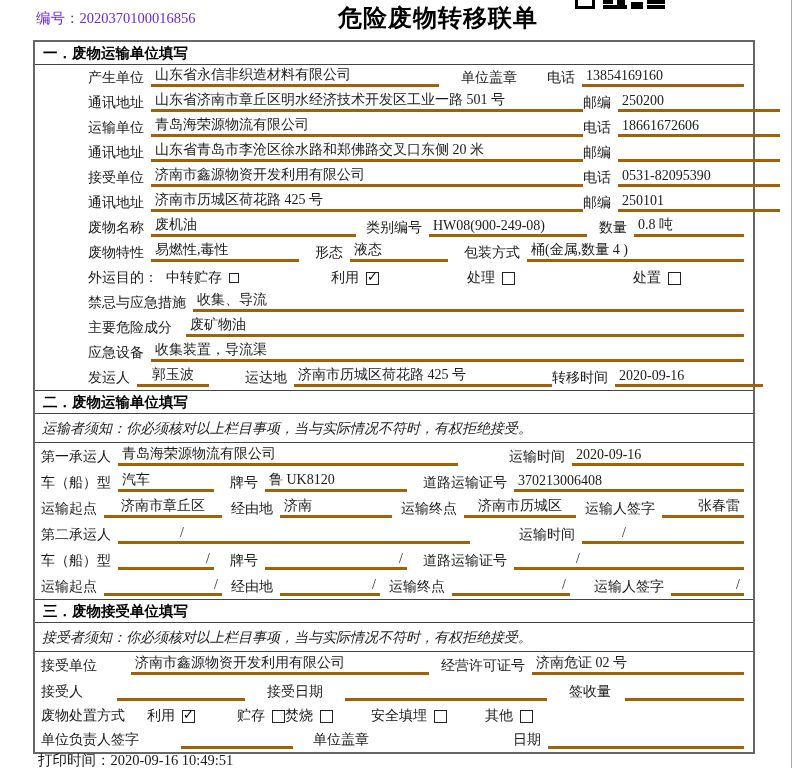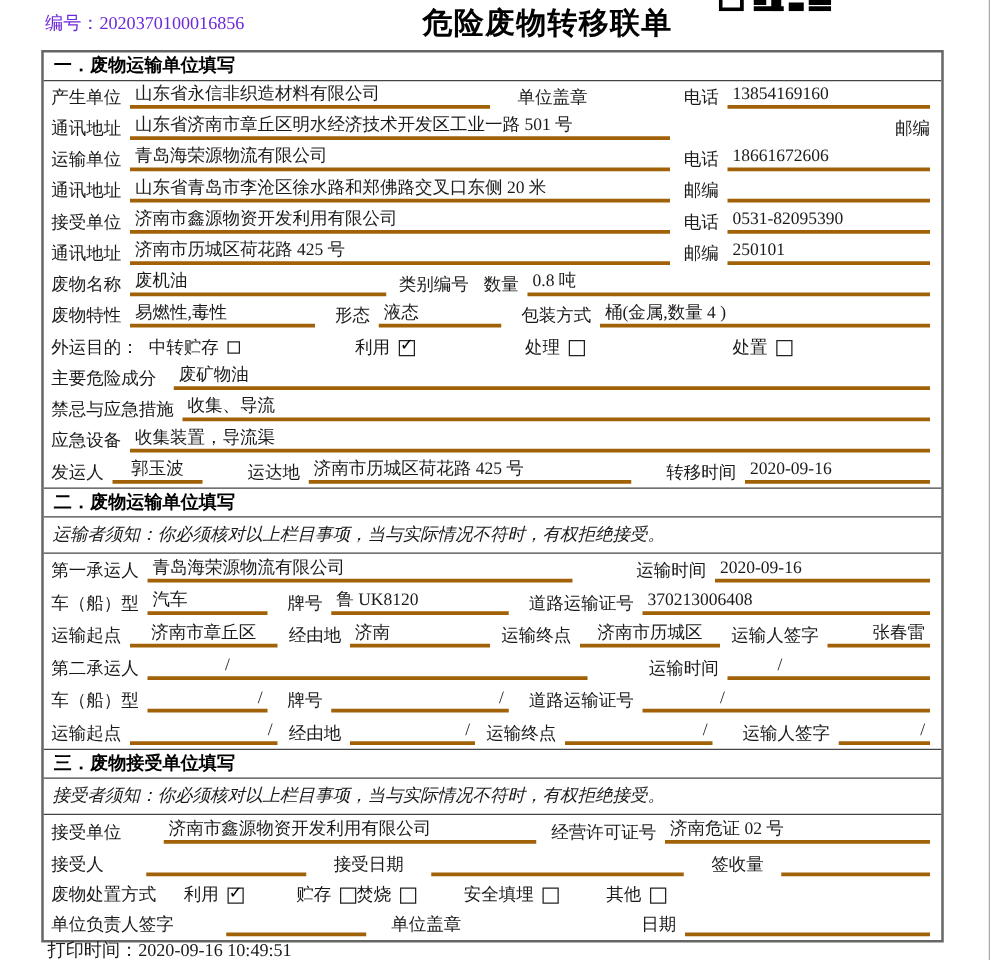--- a/index.html
+++ b/index.html
@@ -40,21 +40,21 @@
     border-bottom:1px solid #444;box-sizing:border-box;
   }
   .notice{
     height:29px;line-height:29px;padding-left:7px;font-size:14px;
     border-bottom:1px solid #444;box-sizing:border-box;white-space:nowrap;font-style:italic;
   }
   .row{
     display:flex;align-items:flex-end;box-sizing:border-box;
     padding:0 9px 3px 6px;white-space:nowrap;
   }
-  .sec-1 .row{height:25px;}
+  .sec-1 .row{height:25px;margin-left:47px;}
   .sec-2 .row{height:26px;}
   .sec-3 .row-a{height:26px;}
   .sec-3 .row-b{height:24px;}
   .lbl{flex:none;}
   .val{
     flex:none;border-bottom:3px solid #a16207;padding:0 4px;margin-left:7px;
     box-sizing:border-box;overflow:hidden;
   }
   .val.grow{flex:1;}
   .val.center{text-align:right;}
@@ -105,20 +105,21 @@
       <span class="spring"></span>
       <span class="lbl">电话</span>
       <span class="val" style="width:162px">13854169160</span>
     </div>
 
     <div class="row">
       <span class="lbl">通讯地址</span>
       <span class="val" style="width:432px">山东省济南市章丘区明水经济技术开发区工业一路 501 号</span>
       <span class="spring"></span>
       <span class="lbl">邮编</span>
+      <span class="val" style="width:162px">250200</span>
     </div>
 
     <div class="row">
       <span class="lbl">运输单位</span>
       <span class="val" style="width:432px">青岛海荣源物流有限公司</span>
       <span class="spring"></span>
       <span class="lbl">电话</span>
       <span class="val" style="width:162px">18661672606</span>
     </div>
 
@@ -143,20 +144,21 @@
       <span class="val" style="width:432px">济南市历城区荷花路 425 号</span>
       <span class="spring"></span>
       <span class="lbl">邮编</span>
       <span class="val" style="width:162px">250101</span>
     </div>
 
     <div class="row">
       <span class="lbl">废物名称</span>
       <span class="val" style="width:205px">废机油</span>
       <span class="lbl" style="margin-left:10px">类别编号</span>
+      <span class="val" style="width:158px">HW08(900-249-08)</span>
       <span class="lbl" style="margin-left:12px">数量</span>
       <span class="val grow">0.8 吨</span>
     </div>
 
     <div class="row">
       <span class="lbl">废物特性</span>
       <span class="val" style="width:148px">易燃性,毒性</span>
       <span class="lbl" style="margin-left:16px">形态</span>
       <span class="val" style="width:98px">液态</span>
       <span class="lbl" style="margin-left:16px">包装方式</span>
@@ -177,27 +179,27 @@
         <span>处理</span>
         <span class="checkbox"></span>
       </span>
       <span class="opt" style="margin-left:118px">
         <span>处置</span>
         <span class="checkbox"></span>
       </span>
     </div>
 
     <div class="row">
+      <span class="lbl">禁忌与应急措施</span>
+      <span class="val grow">收集、导流</span>
+    </div>
+
+    <div class="row">
       <span class="lbl">主要危险成分</span>
       <span class="val grow" style="margin-left:14px">废矿物油</span>
-    </div>
-
-    <div class="row">
-      <span class="lbl">禁忌与应急措施</span>
-      <span class="val grow">收集、导流</span>
     </div>
 
     <div class="row">
       <span class="lbl">应急设备</span>
       <span class="val grow">收集装置，导流渠</span>
     </div>
 
     <div class="row">
       <span class="lbl">发运人</span>
       <span class="val" style="width:72px;text-align:center">郭玉波</span>

